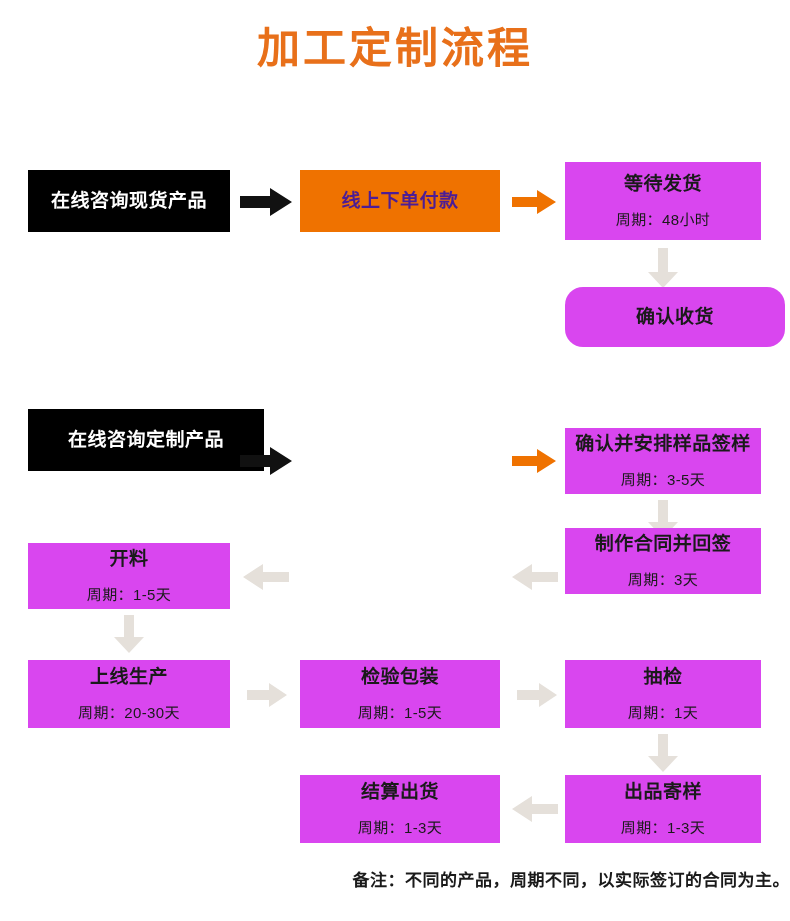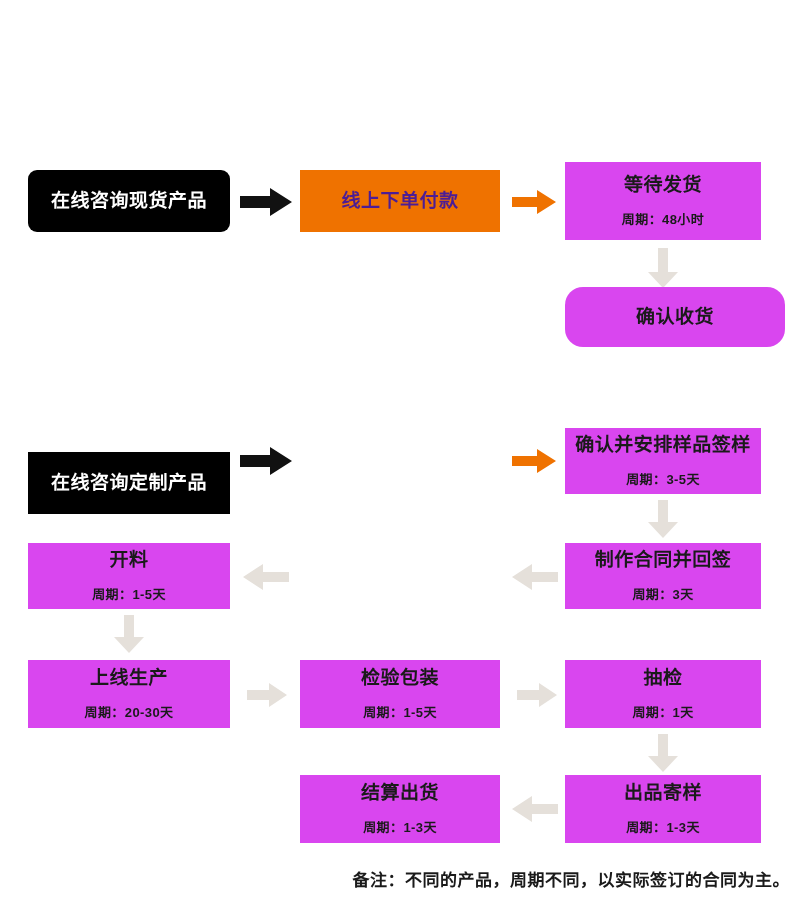--- a/index.html
+++ b/index.html
@@ -55,22 +55,22 @@
     justify-content: center;
     text-align: center;
   }
   .box .b-title {
     font-size: 19px;
     font-weight: 700;
     line-height: 1.2;
     letter-spacing: 0.5px;
   }
   .box .b-sub {
-    font-size: 13px;
-    font-weight: 700;
+    font-size: 15px;
+    font-weight: 400;
     line-height: 1.2;
     margin-top: 15px;
     letter-spacing: 0.4px;
   }
   .box.single .b-title { margin: 0; }
 
   .box.dark {
     background: #000000;
     color: #ffffff;
   }
@@ -104,23 +104,24 @@
     color: #1a1a1a;
     letter-spacing: 0.5px;
   }
 </style>
 </head>
 <body>
 
 <div id="page">
 
   <div class="hdr">
-  </div>
-
-  <div class="box dark single" style="left:28px; top:170px; width:202px; height:62px;border-radius:9px;">
+    <div class="hdr-title">加工定制流程</div>
+  </div>
+
+  <div class="box dark single" style="left:28px; top:170px; width:202px; height:62px;">
     <div class="b-title">在线咨询现货产品</div>
   </div>
 
   <div class="arrow" style="left:240px; top:188px;">
     <svg width="52" height="28" viewBox="0 0 52 28" aria-hidden="true">
       <path d="M0 8 H30 V0 L52 14 L30 28 V20 H0 Z" fill="#111111"></path>
     </svg>
   </div>
 
   <div class="box accent single" style="left:300px; top:170px; width:200px; height:62px;">
@@ -141,21 +142,21 @@
   <div class="arrow" style="left:648px; top:248px;">
     <svg width="30" height="40" viewBox="0 0 30 40" aria-hidden="true">
       <path d="M10 0 H20 V24 H30 L15 40 L0 24 H10 Z" fill="#E5E0DA"></path>
     </svg>
   </div>
 
   <div class="box neutral single" style="left:565px; top:287px; width:220px; height:60px;border-radius:18px;">
     <div class="b-title">确认收货</div>
   </div>
 
-  <div class="box dark single" style="left:28px; top:452px; width:202px; height:62px;">
+  <div class="box dark single" style="left:28px; top:409px; width:236px; height:62px;">
     <div class="b-title">在线咨询定制产品</div>
   </div>
 
   <div class="arrow" style="left:240px; top:447px;">
     <svg width="52" height="28" viewBox="0 0 52 28" aria-hidden="true">
       <path d="M0 8 H30 V0 L52 14 L30 28 V20 H0 Z" fill="#111111"></path>
     </svg>
   </div>
 
 
@@ -169,21 +170,21 @@
     <div class="b-title">确认并安排样品签样</div>
     <div class="b-sub">周期：3-5天</div>
   </div>
 
   <div class="arrow" style="left:648px; top:500px;">
     <svg width="30" height="38" viewBox="0 0 30 38" aria-hidden="true">
       <path d="M10 0 H20 V22 H30 L15 38 L0 22 H10 Z" fill="#E5E0DA"></path>
     </svg>
   </div>
 
-  <div class="box neutral" style="left:565px; top:543px; width:196px; height:66px;">
+  <div class="box neutral" style="left:565px; top:528px; width:196px; height:66px;">
     <div class="b-title">制作合同并回签</div>
     <div class="b-sub">周期：3天</div>
   </div>
 
   <div class="arrow" style="left:512px; top:564px;">
     <svg width="46" height="26" viewBox="0 0 46 26" aria-hidden="true">
       <path d="M46 8 H20 V0 L0 13 L20 26 V18 H46 Z" fill="#E5E0DA"></path>
     </svg>
   </div>
 

